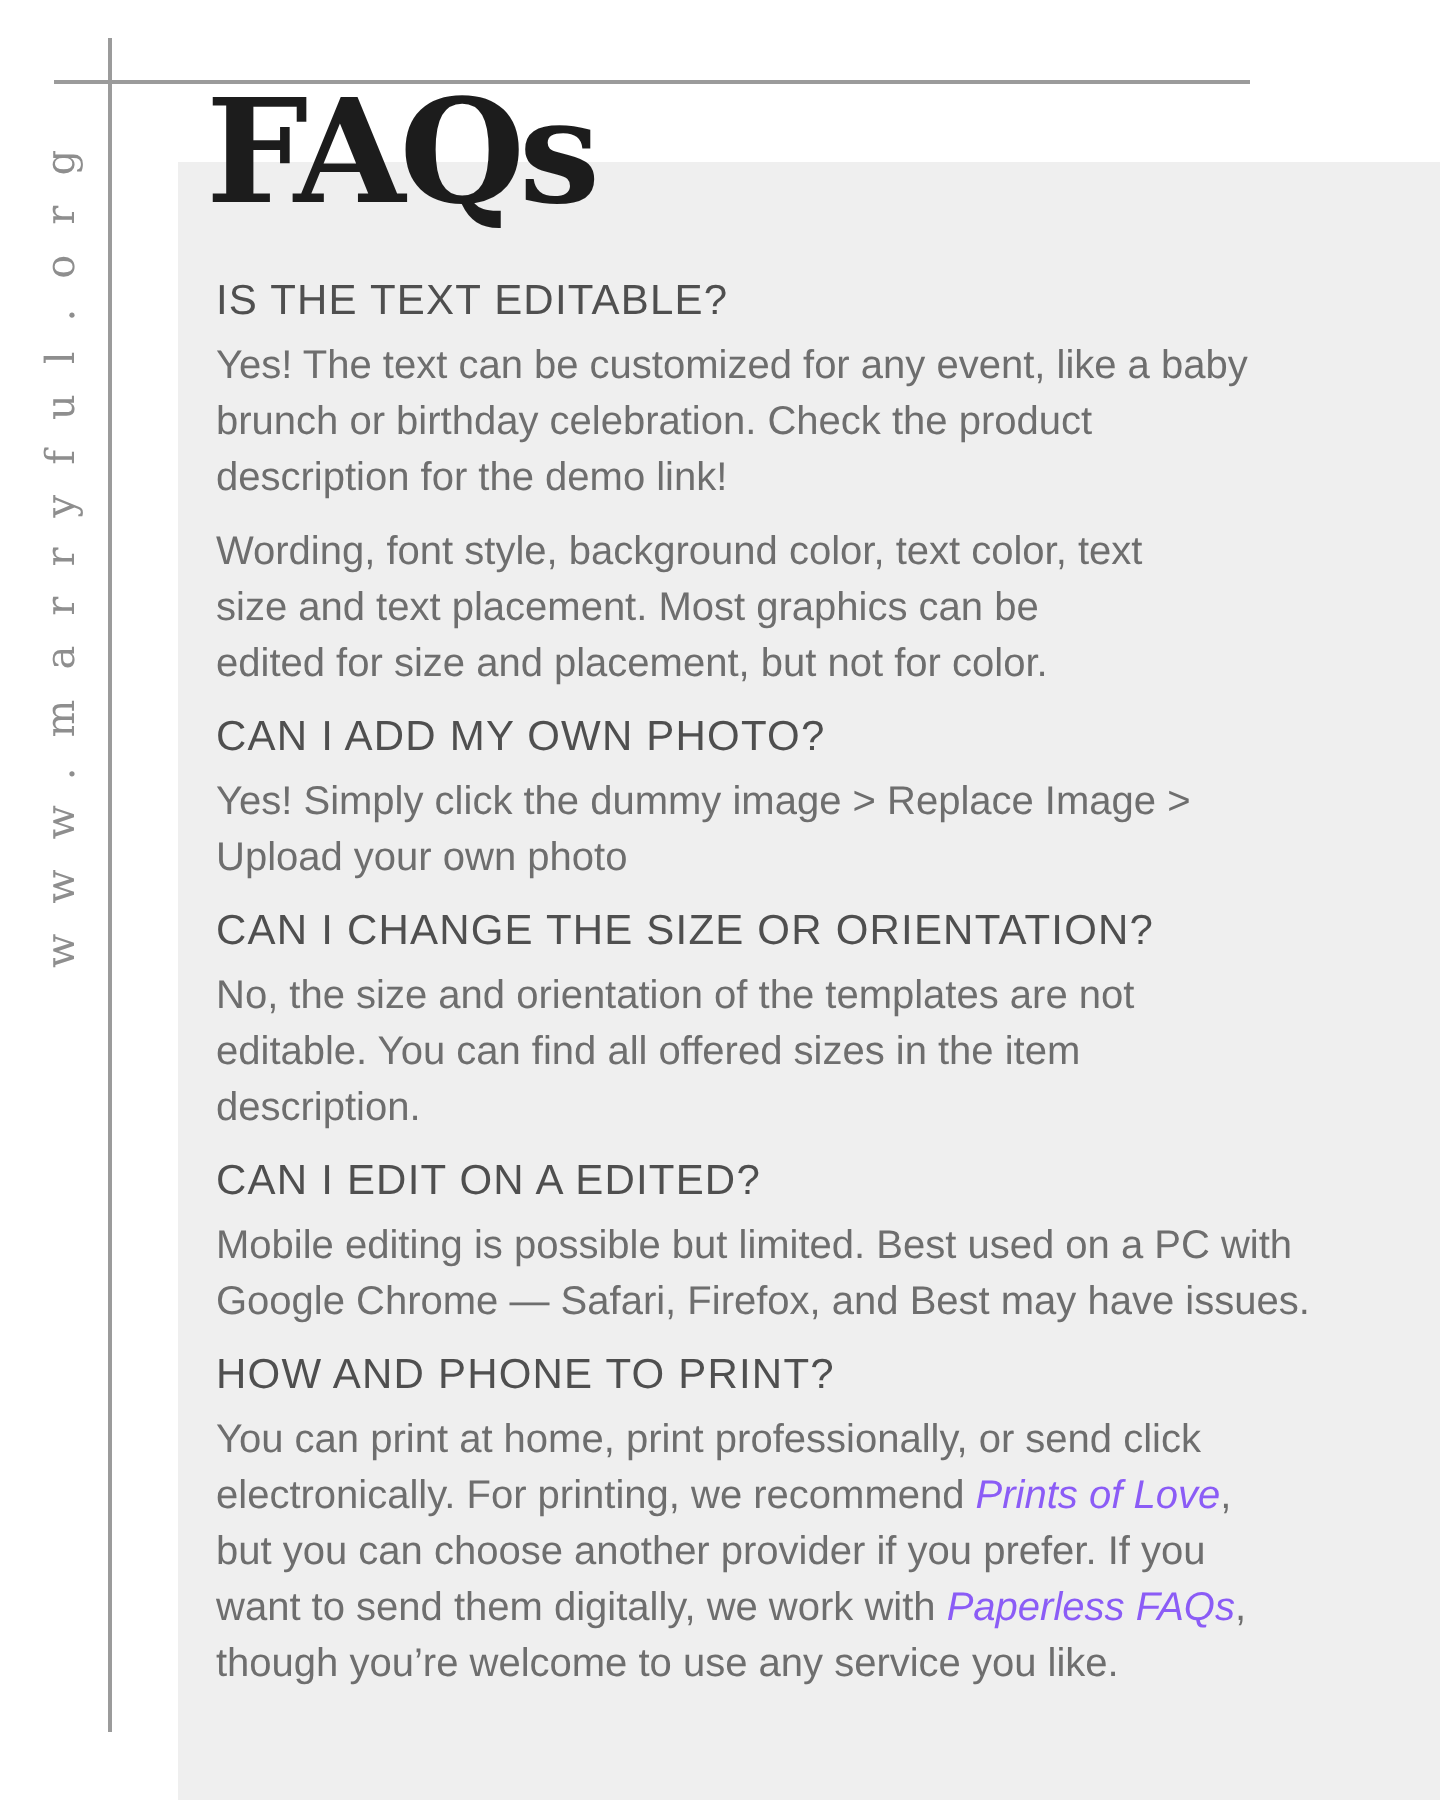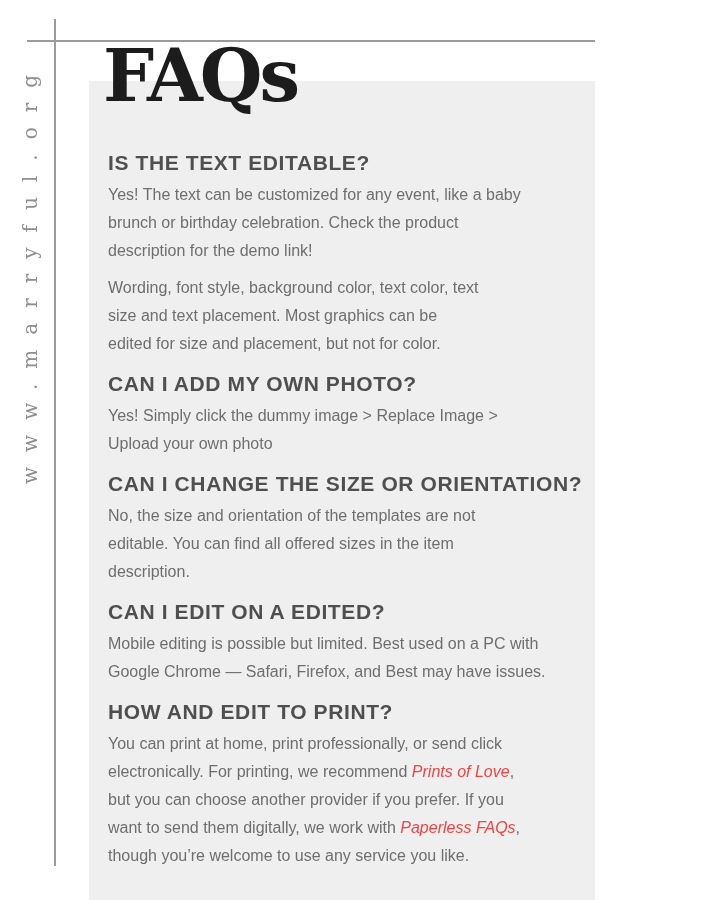--- a/index.html
+++ b/index.html
@@ -2,21 +2,21 @@
 <html><head>
 <meta charset="utf-8">
 <style>
   html, body {
     margin: 0;
     padding: 0;
     background: #ffffff;
   }
   .page {
     position: relative;
-    width: 595px;
+    width: 720px;
     height: 900px;
     background: #ffffff;
     overflow: hidden;
     font-family: "Liberation Sans", sans-serif;
   }
   
   .vline {
     position: absolute;
     left: 54px;
     top: 19px;
@@ -77,37 +77,37 @@
   .content {
     position: absolute;
     left: 108px;
     top: 137px;
     width: 612px;
   }
   .faq-section {
     margin: 0 0 9px 0;
   }
   .question {
-    margin: 12px 0 4px 0;
+    margin: 0 0 4px 0;
     font-size: 21px;
     line-height: 28px;
-    font-weight: bold;
+    font-weight: normal;
     letter-spacing: 0.6px;
     color: #4f4f4f;
   }
   .answer {
     margin: 0;
-    font-size: 16px;
+    font-size: 20px;
     line-height: 28px;
     color: #6e6e6e;
     white-space: pre-line;
   }
   .answer em {
     font-style: italic;
-    color: #ef4444;
+    color: #8b5cf6;
   }
 </style>
 </head>
 <body>
 
 <div class="page">
 
   <div class="vline"></div>
   <div class="hline"></div>
 
@@ -147,21 +147,21 @@
 description.</p>
     </div>
 
     <div class="faq-section">
       <h2 class="question">CAN I EDIT ON A EDITED?</h2>
       <p class="answer">Mobile editing is possible but limited. Best used on a PC with
 Google Chrome — Safari, Firefox, and Best may have issues.</p>
     </div>
 
     <div class="faq-section">
-      <h2 class="question">HOW AND EDIT TO PRINT?</h2>
+      <h2 class="question">HOW AND PHONE TO PRINT?</h2>
       <p class="answer"><span>You can print at home, print professionally, or send click
 electronically. For printing, we recommend </span><em>Prints of Love</em><span>,
 but you can choose another provider if you prefer. If you
 want to send them digitally, we work with </span><em>Paperless FAQs</em><span>,
 though you’re welcome to use any service you like.</span></p>
     </div>
 
   </div>
 </div>
 

